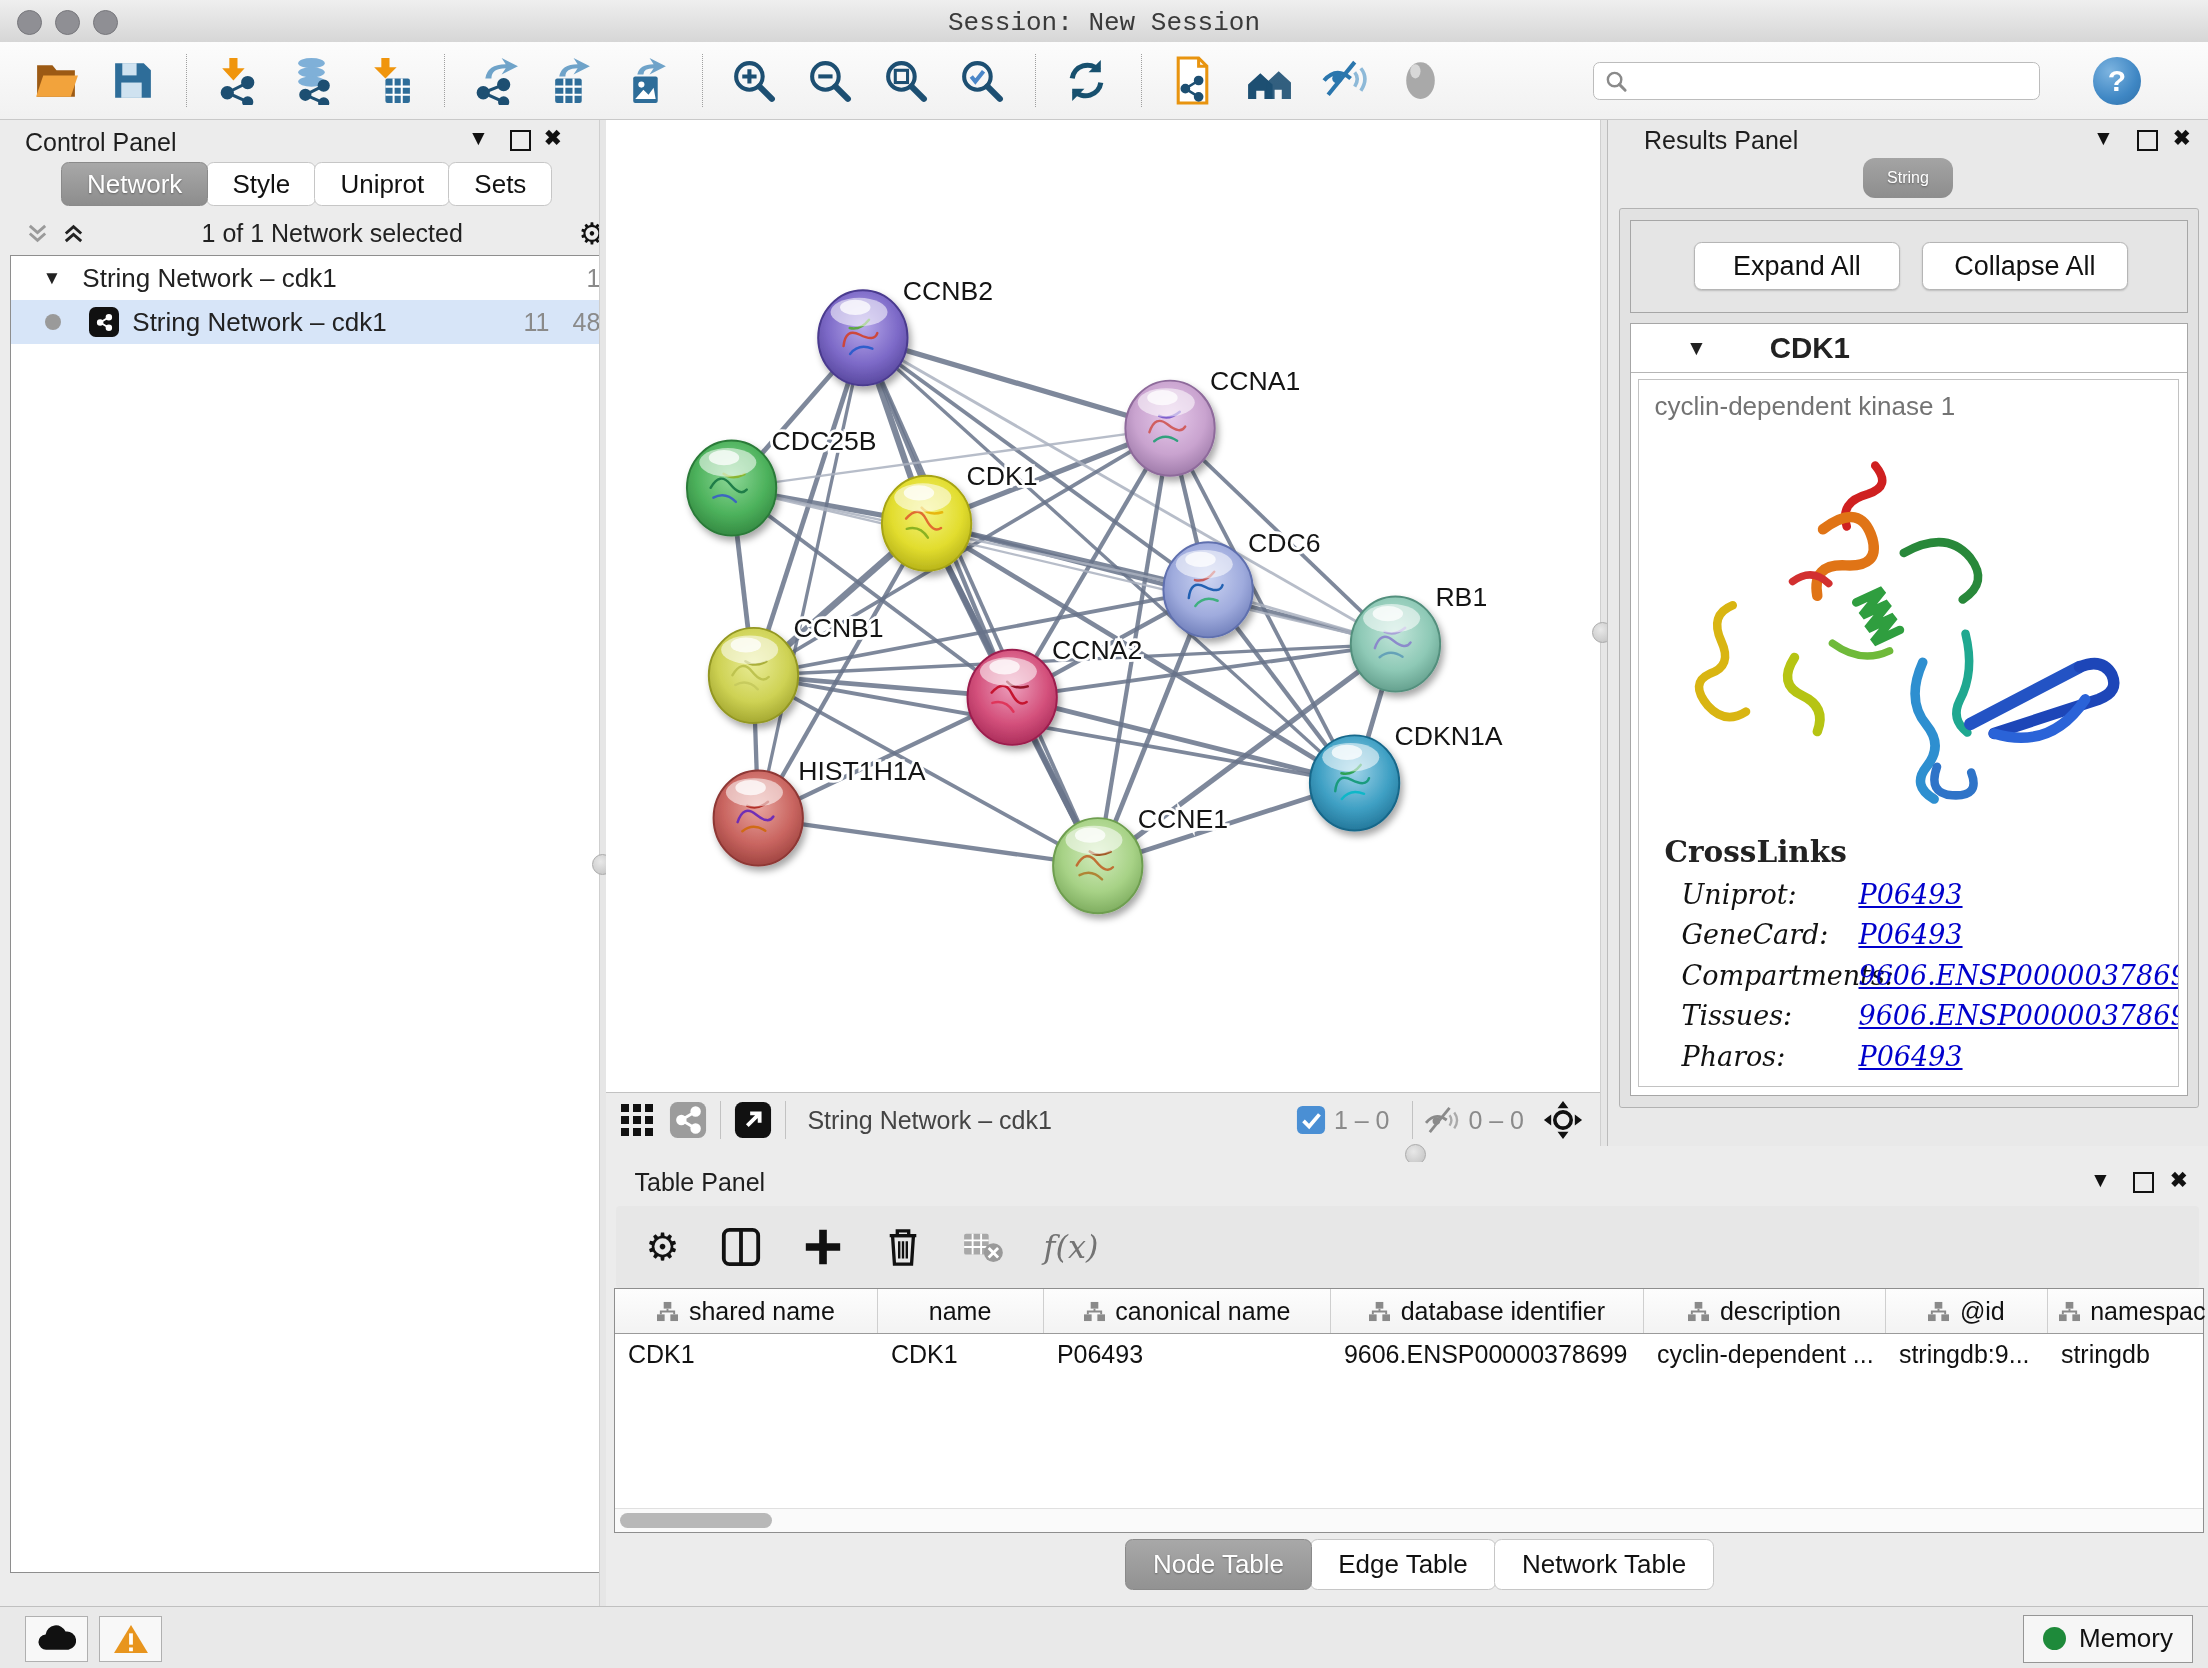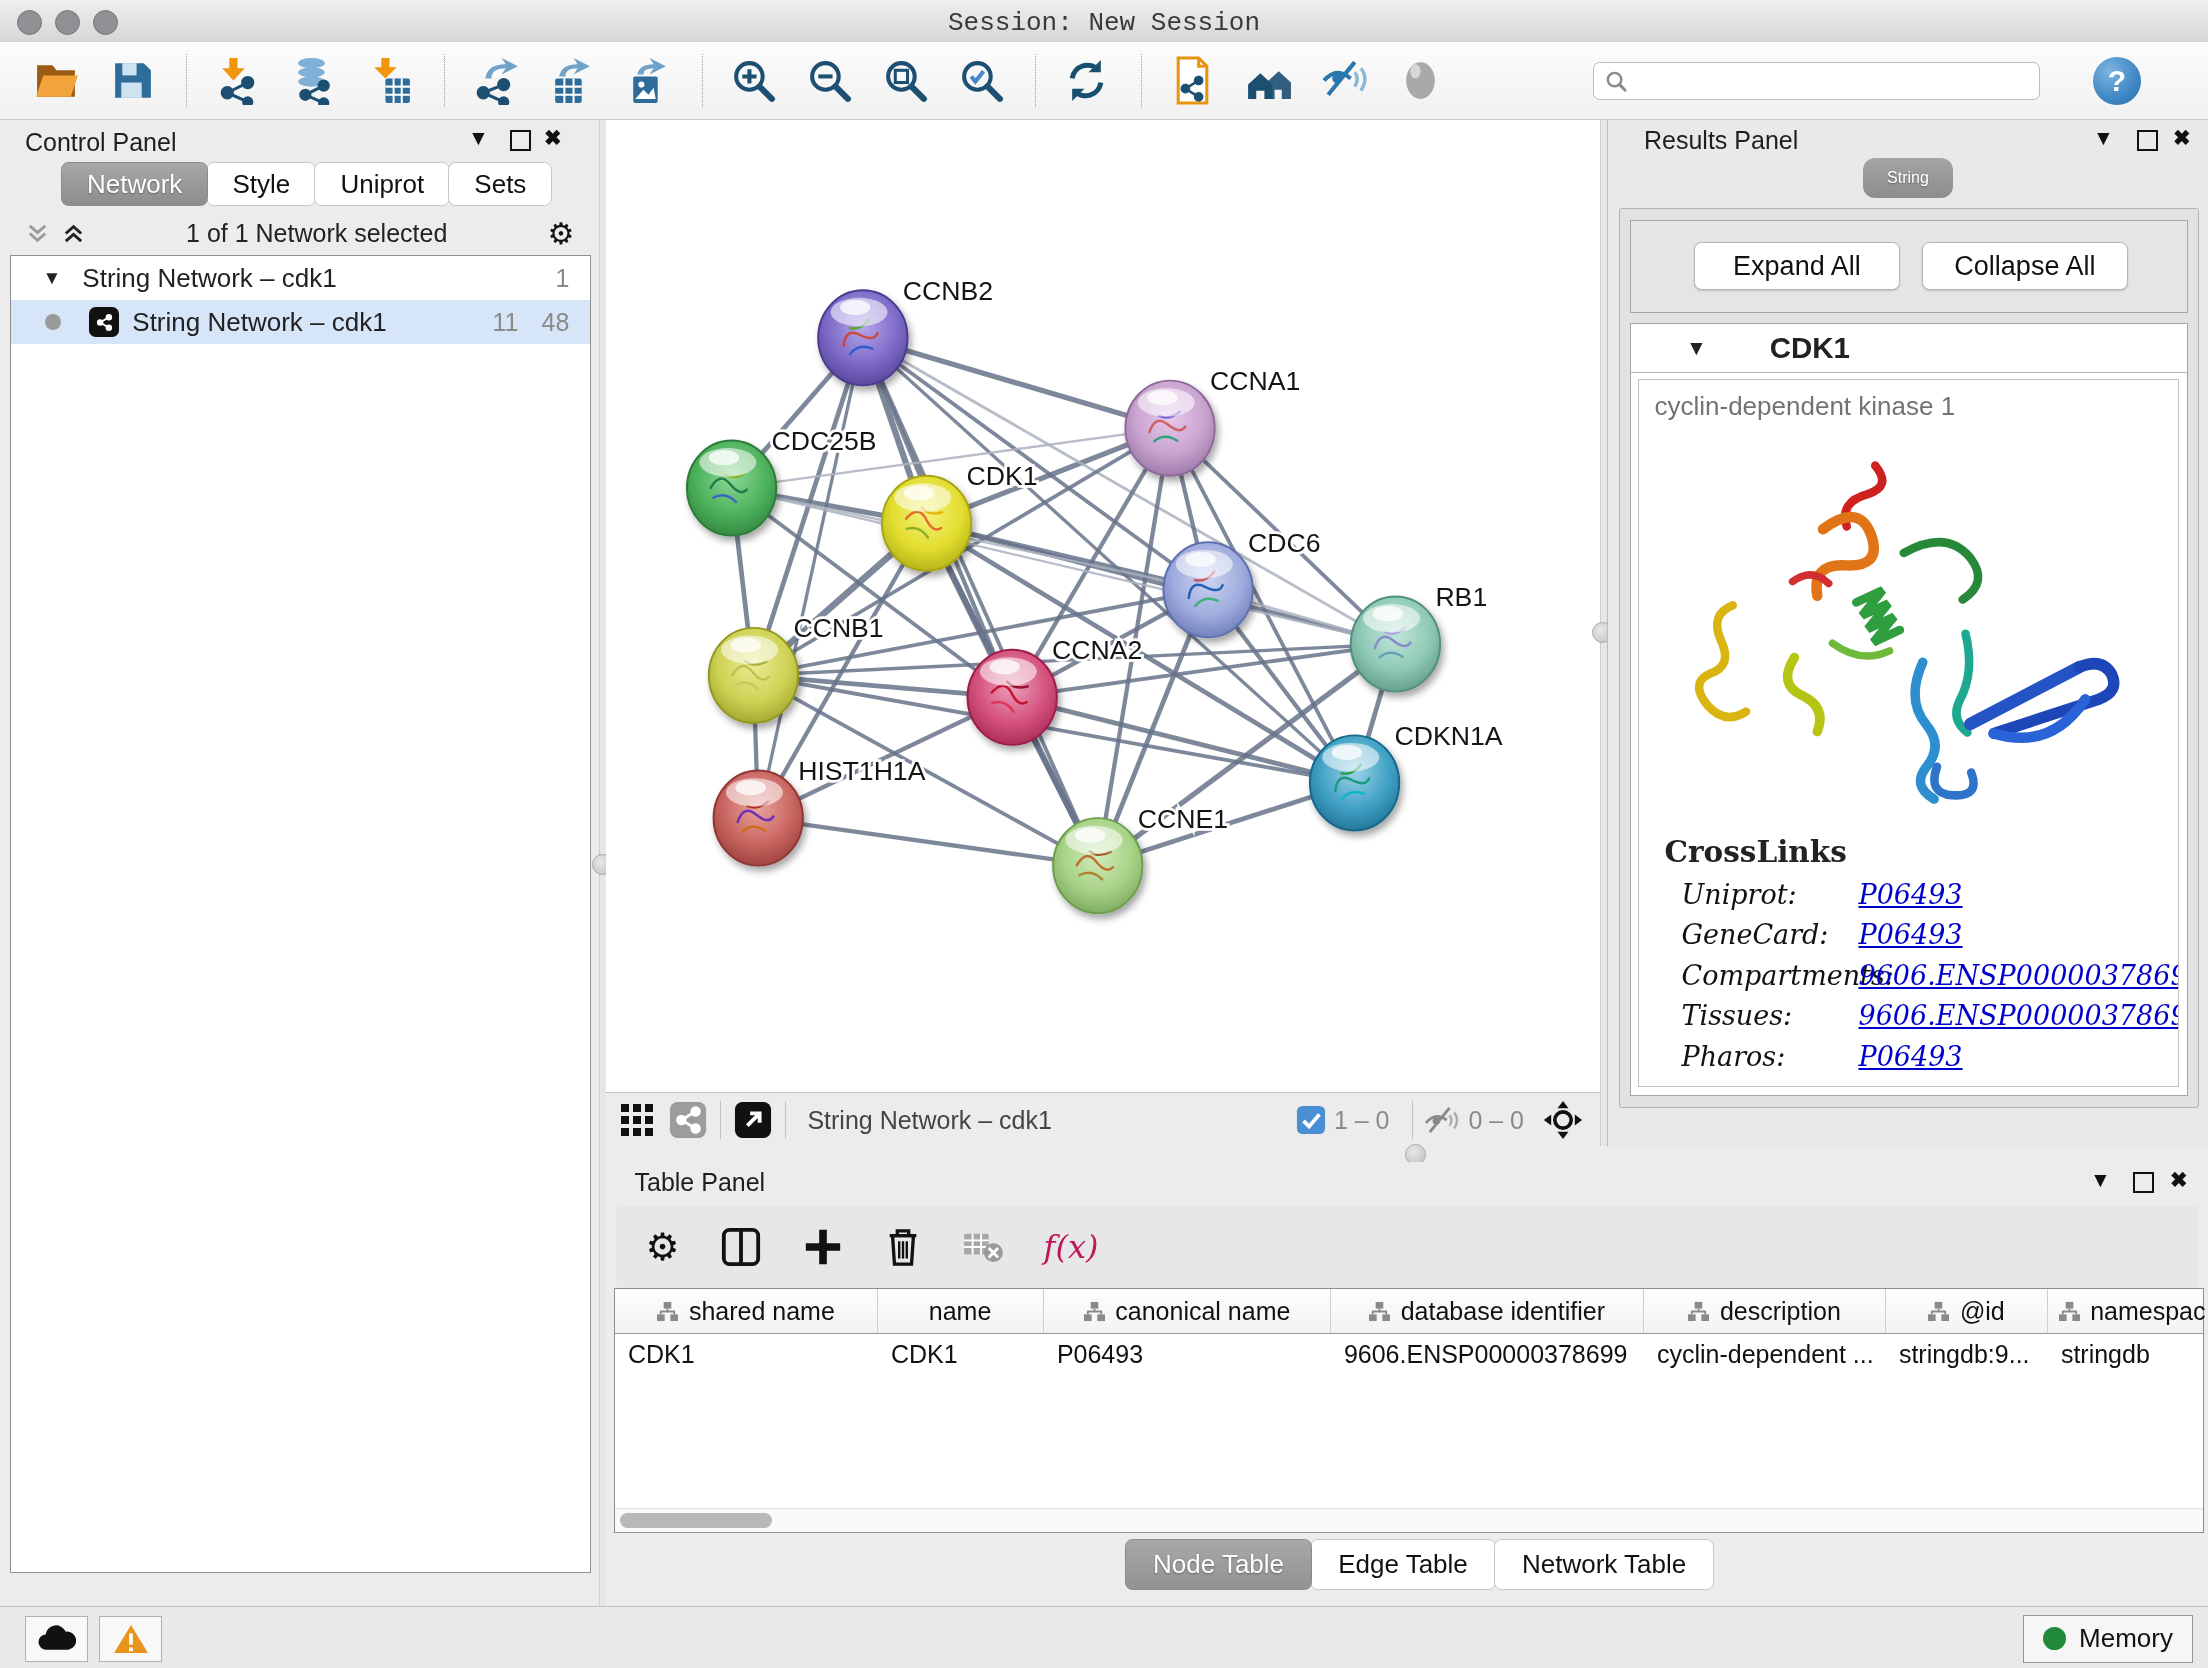--- a/index.html
+++ b/index.html
@@ -22,21 +22,21 @@
     padding-left:42px;font-size:23px;outline:none;box-sizing:border-box;}
   .search-glass{position:absolute;left:11.4px;top:7.6px;}
   .help-btn{margin-left:53px;width:48px;height:48px;border-radius:50%;flex:none;
     background:radial-gradient(circle at 35% 30%,#7db4e0,#3f87c4 60%,#2f6ea6);
     color:#fff;font-size:30px;font-weight:bold;display:flex;align-items:center;justify-content:center;}
   
   .phdr-title{font-size:25px;color:#1e1e1e;}
   .phdr-ico{position:absolute;top:5.7px;font-size:21px;color:#111;cursor:default;}
   .box-ico{width:17px;height:17px;border:2.9px solid #111;display:inline-block;}
   
-  .control-panel{position:absolute;left:0;top:120px;width:599px;bottom:61px;background:#ececec;}
+  .control-panel{position:absolute;left:0;top:120px;width:599px;bottom:61px;background:#ececec;padding-left:31px;}
   .cp-title{position:absolute;left:25px;top:7.6px;}
   .tabs-row{position:absolute;left:61px;top:42px;display:flex;}
   .tab{height:42px;padding:0 25px;display:flex;align-items:center;justify-content:center;
        font-size:26px;background:#fff;border:1px solid #c6c6c6;border-radius:7.6px;margin-right:-1.9px;color:#111;}
   .tab.sel{background:linear-gradient(#a8a8a8,#8d8d8d);color:#fff;border-color:#8a8a8a;
        text-shadow:0 1px 1.9px rgba(0,0,0,.35);z-index:2;}
   .coll-hdr{position:absolute;left:9.5px;right:7.6px;top:91px;height:44px;display:flex;align-items:center;}
   .coll-title{flex:1;text-align:center;font-size:25px;color:#222;}
   .tree-box{position:absolute;left:9.5px;right:7.6px;top:135px;bottom:34px;background:#fff;border:1.9px solid #8e8e8e;}
   .tree-row{position:relative;height:44px;display:flex;align-items:center;font-size:26px;}
@@ -77,21 +77,21 @@
   .cl-row{display:flex;margin:9.5px 0 0 42px;font-family:"DejaVu Serif","Liberation Serif",serif;font-size:27px;font-style:italic;}
   .cl-label{width:177px;flex:none;color:#111;}
   .cl-link{color:#0000cc;text-decoration:underline;}
   
   .hsplit{position:absolute;left:606px;right:0;top:1146px;height:16px;background:#ececec;}
   .table-panel{position:absolute;left:606px;right:0;top:1162px;bottom:61px;background:#ececec;}
   .tp-title{position:absolute;left:28.5px;top:5.7px;}
   .tp-toolbar{position:absolute;left:9.5px;top:44px;height:82px;right:9.5px;background:#e7e7e7;border-radius:3.8px;
       display:flex;align-items:center;padding-left:30px;box-sizing:border-box;}
   .tp-ico{margin-right:40px;display:flex;align-items:center;}
-  .fx{font-family:"DejaVu Serif","Liberation Serif",serif;font-style:italic;font-size:32px;color:#be185d;}
+  .fx{font-family:"DejaVu Serif","Liberation Serif",serif;font-style:italic;font-size:32px;color:#737373;}
   .dtable{position:absolute;left:7.6px;right:3.8px;top:126px;height:243px;background:#fff;border:1.9px solid #8e8e8e;}
   .thead{display:flex;height:44px;border-bottom:1.9px solid #9a9a9a;background:linear-gradient(#fdfdfd,#f3f3f3);}
   .th{display:flex;align-items:center;justify-content:center;font-size:25px;color:#111;
       border-right:1px solid #cfcfcf;box-sizing:border-box;gap:9.5px;overflow:hidden;white-space:nowrap;}
   .trow{display:flex;height:40px;}
   .td{font-size:25px;display:flex;align-items:center;padding-left:13.3px;box-sizing:border-box;overflow:hidden;white-space:nowrap;color:#111;}
   .hscroll{position:absolute;left:0;right:0;bottom:0;height:23px;background:#fafafa;border-top:1px solid #e0e0e0;}
   .hthumb{position:absolute;left:5.7px;top:3.8px;width:152px;height:15px;border-radius:7.6px;background:#b8b8b8;}
   .tp-tabs{position:absolute;left:519px;top:377px;display:flex;}
   .tp-tab{height:49px;padding:0 27px;display:flex;align-items:center;font-size:26px;background:#fff;

